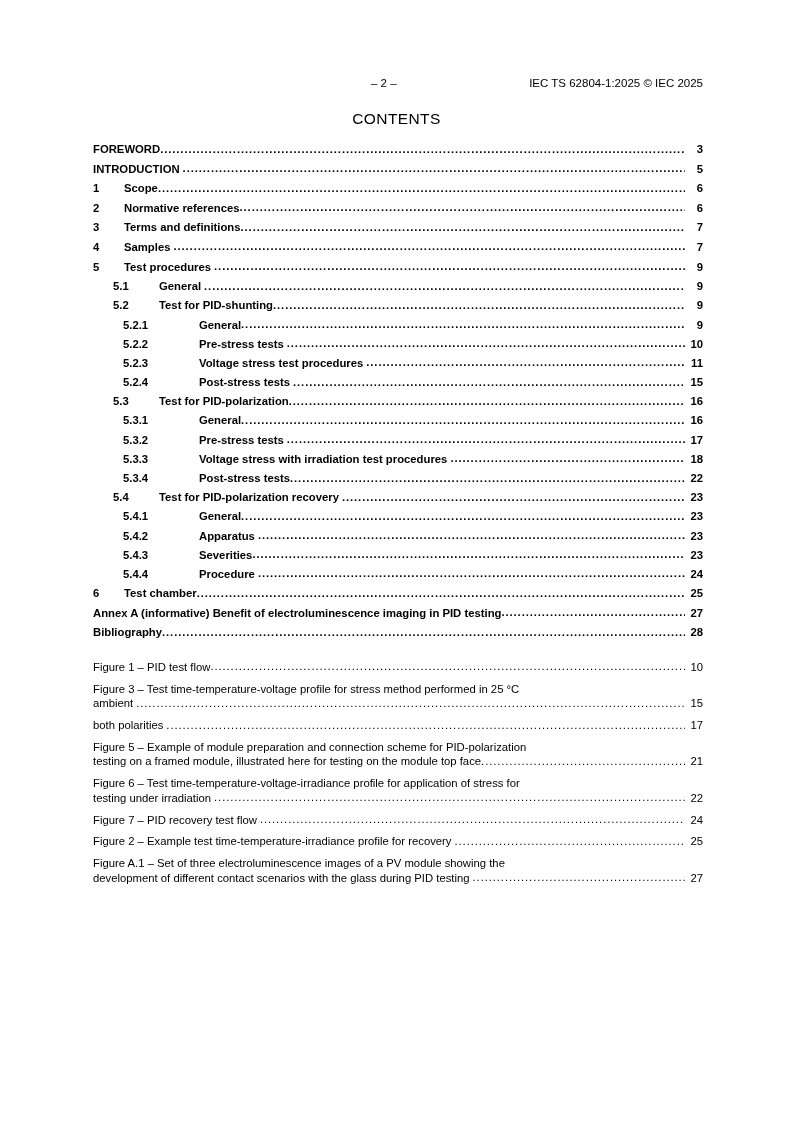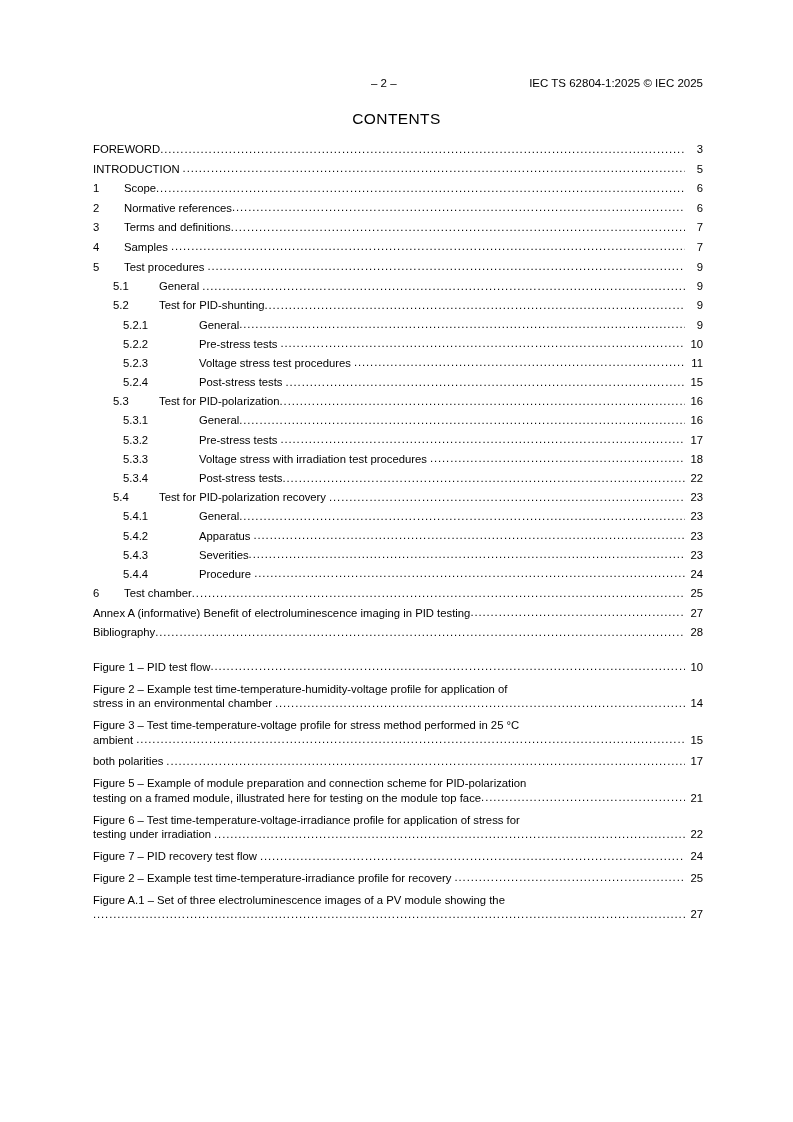--- a/index.html
+++ b/index.html
@@ -65,20 +65,21 @@
     width: 610px;
     font-size: 11.3px;
   }
 
   .row {
     position: relative;
     display: flex;
     align-items: baseline;
     width: 100%;
     margin-bottom: 7.6px;
+    font-weight: bold;
   }
   .row.tight { margin-bottom: 7.2px; }
 
   .num {
     flex: 0 0 auto;
     white-space: nowrap;
   }
   .lvl1 > .num { width: 31px; }
   .lvl2 > .num { width: 46px; margin-left: 20px; }
   .lvl3 > .num { width: 76px; margin-left: 30px; }
@@ -324,28 +325,20 @@
     <div class="spacer-fig"></div>
 
     <div class="figrow">
       <div class="l2">
         <span class="title">Figure 1 – PID test flow</span>
         <span class="leader"></span>
         <span class="pg">10</span>
       </div>
     </div>
 
-    <div class="figrow">
-      <div class="l1">Figure 2 – Example test time-temperature-humidity-voltage profile for application of</div>
-      <div class="l2">
-        <span class="title gap-before-leader">stress in an environmental chamber</span>
-        <span class="leader"></span>
-        <span class="pg">14</span>
-      </div>
-    </div>
 
     <div class="figrow">
       <div class="l1">Figure 3 – Test time-temperature-voltage profile for stress method performed in 25 °C</div>
       <div class="l2">
         <span class="title gap-before-leader">ambient</span>
         <span class="leader"></span>
         <span class="pg">15</span>
       </div>
     </div>
 
@@ -387,19 +380,20 @@
       <div class="l2">
         <span class="title gap-before-leader">Figure 2 – Example test time-temperature-irradiance profile for recovery</span>
         <span class="leader"></span>
         <span class="pg">25</span>
       </div>
     </div>
 
     <div class="figrow">
       <div class="l1">Figure A.1 – Set of three electroluminescence images of a PV module showing the</div>
       <div class="l2">
+        <span class="title gap-before-leader">development of different contact scenarios with the glass during PID testing</span>
         <span class="leader"></span>
         <span class="pg">27</span>
       </div>
     </div>
 
   </div>
 </div>
 
 </body></html>

